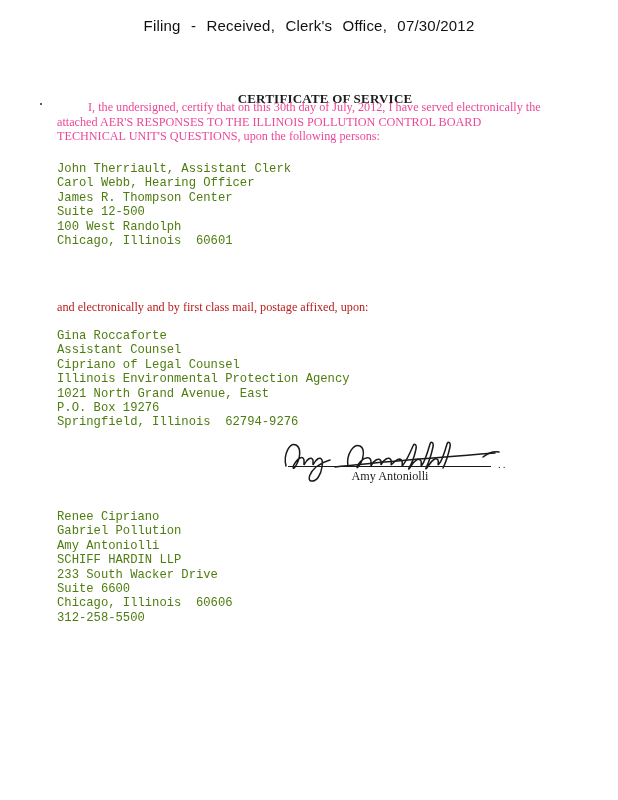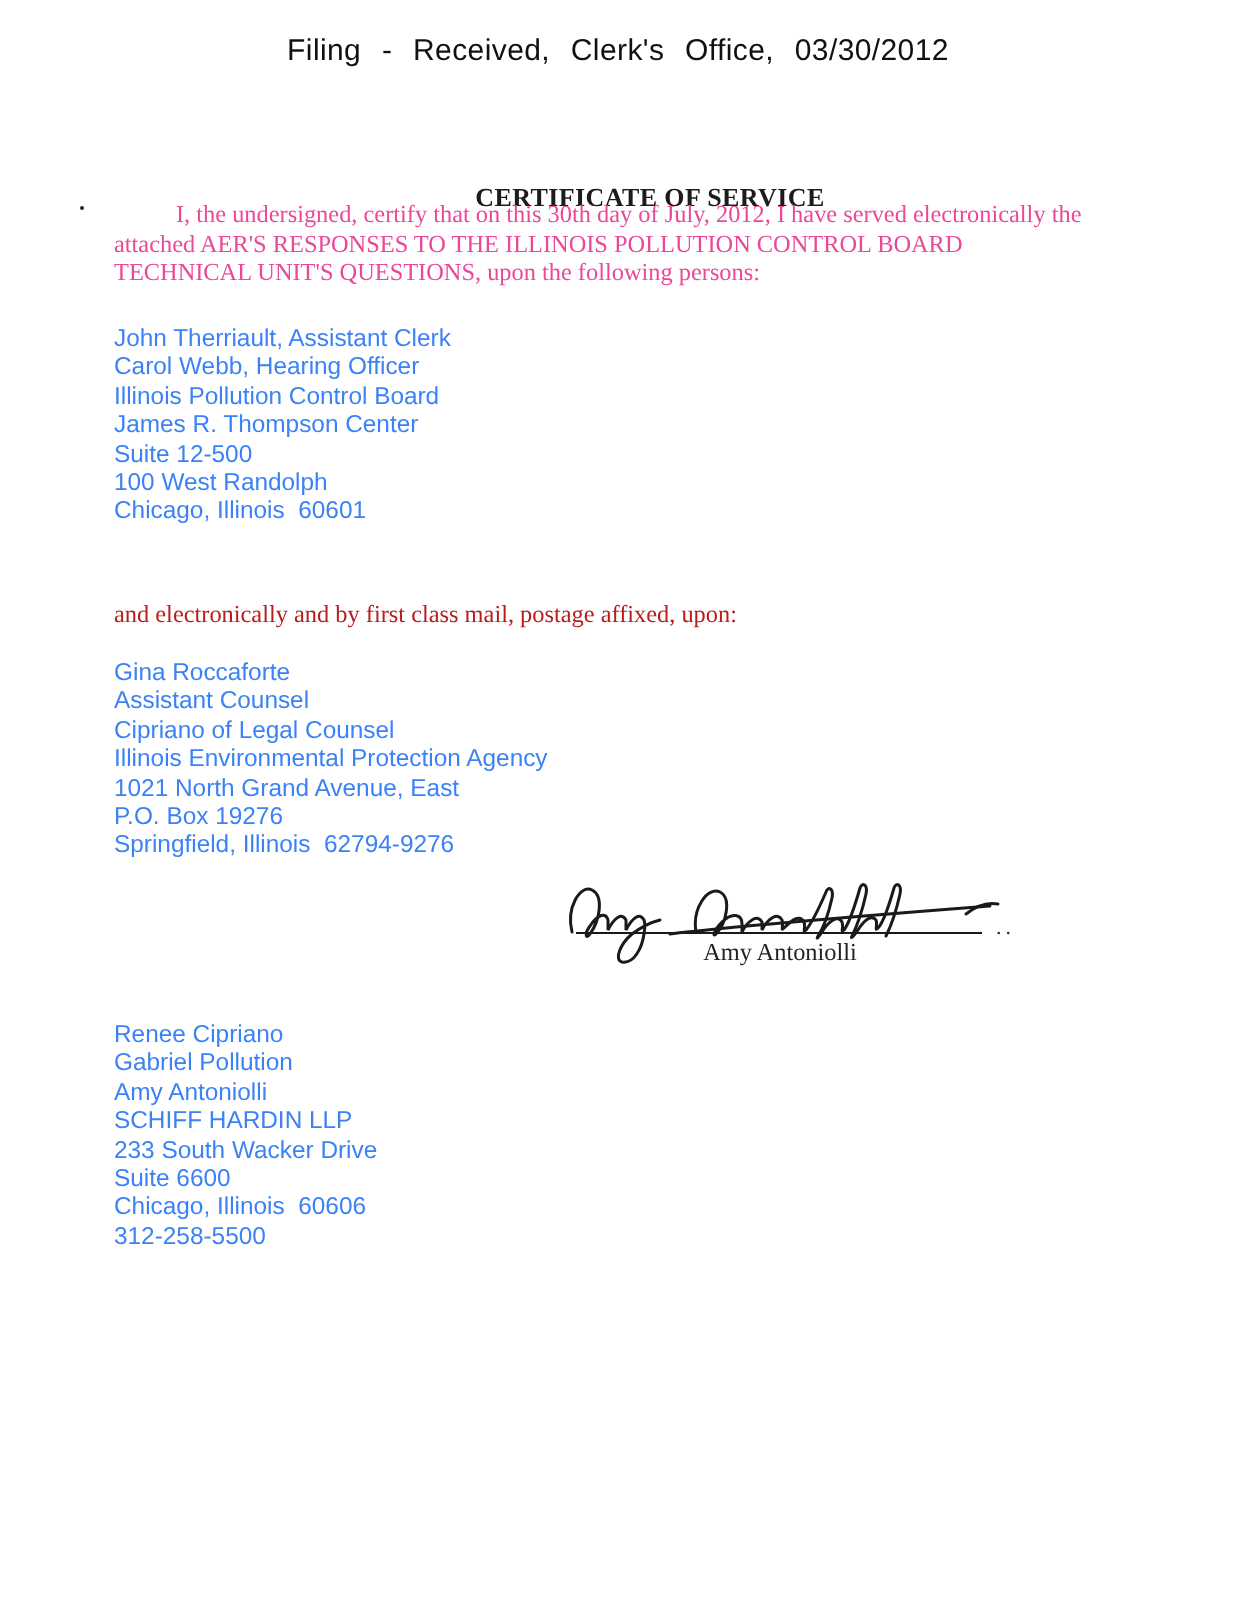--- a/index.html
+++ b/index.html
@@ -49,24 +49,24 @@
     font-family: "Liberation Serif", serif;
     font-size: 12.2px;
     line-height: 14.5px;
     text-indent: 31px;
     color: #ec4899;
     text-align: left;
   }
   .addr-block {
     position: absolute;
     left: 57px;
-    font-family: Liberation Sans, sans-serif;
+    font-family: Liberation Mono, monospace;
     font-size: 12.2px;
     line-height: 14.4px;
-    color: #3b82f6;
+    color: #4d7c0f;
   }
   .addr-line { white-space: pre-wrap; }
   #recipients-electronic { top: 162px; }
   .service-method {
     position: absolute;
     top: 300px;
     left: 57px;
     width: 490px;
     margin: 0;
     font-family: "Liberation Serif", serif;
@@ -123,32 +123,31 @@
     height: 2px;
     background: #2a2a2a;
     border-radius: 50%;
   }
 </style>
 </head>
 <body>
 
 <div class="page">
 
-  <div class="filing-stamp">Filing - Received, Clerk's Office, 03/30/2012</div>
+  <div class="filing-stamp">Filing - Received, Clerk's Office, 07/30/2012</div>
 
   <h1 class="doc-title">CERTIFICATE OF SERVICE</h1>
 
   <span class="scan-speck"></span>
 
   <p class="cert-paragraph">I, the undersigned, certify that on this 30th day of July, 2012, I have served electronically the attached AER'S RESPONSES TO THE ILLINOIS POLLUTION CONTROL BOARD TECHNICAL UNIT'S QUESTIONS, upon the following persons:</p>
 
   <div class="addr-block" id="recipients-electronic">
     <div class="addr-line">John Therriault, Assistant Clerk</div>
     <div class="addr-line">Carol Webb, Hearing Officer</div>
-    <div class="addr-line">Illinois Pollution Control Board</div>
     <div class="addr-line">James R. Thompson Center</div>
     <div class="addr-line">Suite 12-500</div>
     <div class="addr-line">100 West Randolph</div>
     <div class="addr-line">Chicago, Illinois  60601</div>
   </div>
 
   <p class="service-method">and electronically and by first class mail, postage affixed, upon:</p>
 
   <div class="addr-block" id="recipients-mail">
     <div class="addr-line">Gina Roccaforte</div>

